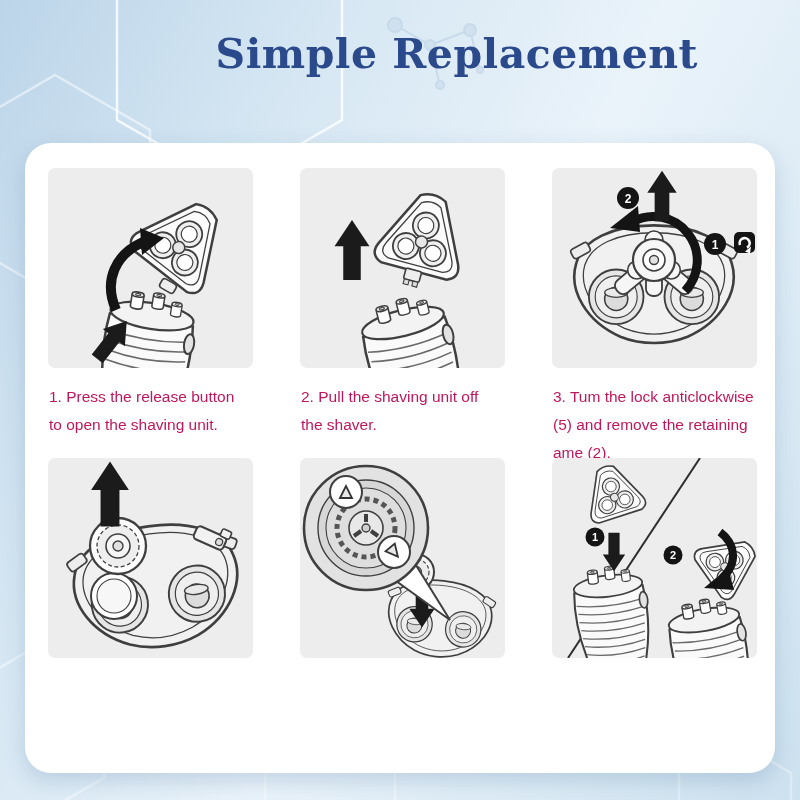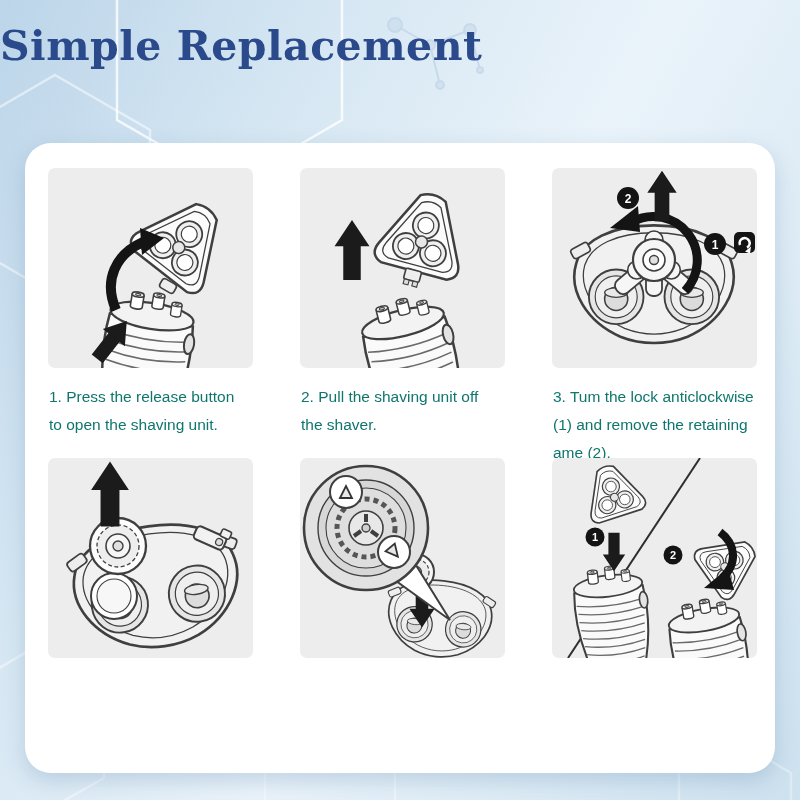--- a/index.html
+++ b/index.html
@@ -3,39 +3,39 @@
 <meta charset="utf-8">
 <style>
   html,body{margin:0;padding:0;}
   body{
     width:800px;height:800px;overflow:hidden;position:relative;
     font-family:"Liberation Sans",sans-serif;
     background:linear-gradient(118deg,#bcd5e9 0%,#d6e7f3 28%,#eaf3fa 55%,#dcebf5 78%,#cde1ef 100%);
   }
   .bg-decor{position:absolute;left:0;top:0;width:800px;height:800px;pointer-events:none;}
   .title{
-    position:absolute;top:22px;left:0;width:690px;text-align:left;
+    position:absolute;top:22px;left:0;width:690px;text-align:right;
     font-family:"DejaVu Serif","Liberation Serif",serif;font-weight:700;
-    font-size:41px;color:#2b4a8c;letter-spacing:.5px;margin:0;
+    font-size:41px;color:#2b4a8c;letter-spacing:.5px;margin:8px;
   }
   .card{
     position:absolute;left:25px;top:143px;width:750px;height:630px;
     background:#ffffff;border-radius:26px;
     box-shadow:0 8px 22px rgba(90,130,170,.28);
     box-sizing:border-box;padding:25px 17px 0 23px;
     display:grid;grid-template-columns:205px 205px 205px;
     grid-template-rows:290px auto;column-gap:47px;
   }
   .panel{
     width:205px;height:200px;background:#ededed;border-radius:7px;overflow:hidden;
   }
   .panel svg{display:block;width:205px;height:200px;}
   .caption{
     white-space:pre-line;margin:15px 0 0 1px;width:215px;
-    font-size:15.5px;line-height:28px;color:#0f766e;
+    font-size:15.5px;line-height:28px;color:#be185d;
   }
   .badge-txt{fill:#ffffff;font-family:"Liberation Sans",sans-serif;font-weight:bold;font-size:12px;text-anchor:middle;}
   .badge-txt.sm{font-size:11px;}
 </style>
 </head>
 <body>
 
 <svg class="bg-decor" viewBox="0 0 800 800">
   <g fill="none" stroke="#ffffff" stroke-width="2.5">
     <polygon opacity=".8" points="230,-75 342,-10 342,120 230,185 117,120 117,-10"></polygon>
@@ -190,21 +190,21 @@
           <text class="badge-txt" x="163" y="80.5">1</text>
         </g>
         <g transform="translate(182,64)">
           <rect x="0" y="0" width="21" height="21" rx="5" fill="#141414"></rect>
           <path d="M6,13 A5,5 0 1 1 13,15.5" stroke="#ffffff" stroke-width="2.6" fill="none"></path>
           <polygon points="11,19.5 17,14.5 16,21.5" fill="#ffffff"></polygon>
         </g>
       </svg>
     </div>
     <p class="caption">3. Tum the lock anticlockwise
-(1) and remove the retaining
+(5) and remove the retaining
 ame (2).</p>
   </div>
 
   <div class="step">
     <div class="panel">
       <svg viewBox="0 0 205 200">
         <g transform="translate(108,124) rotate(-8)">
             <use href="#sym-plate" transform="scale(1.08)"></use>
           </g>
         <circle cx="66" cy="138" r="23" fill="#ffffff" stroke="#3f3f3f" stroke-width="2"></circle>

